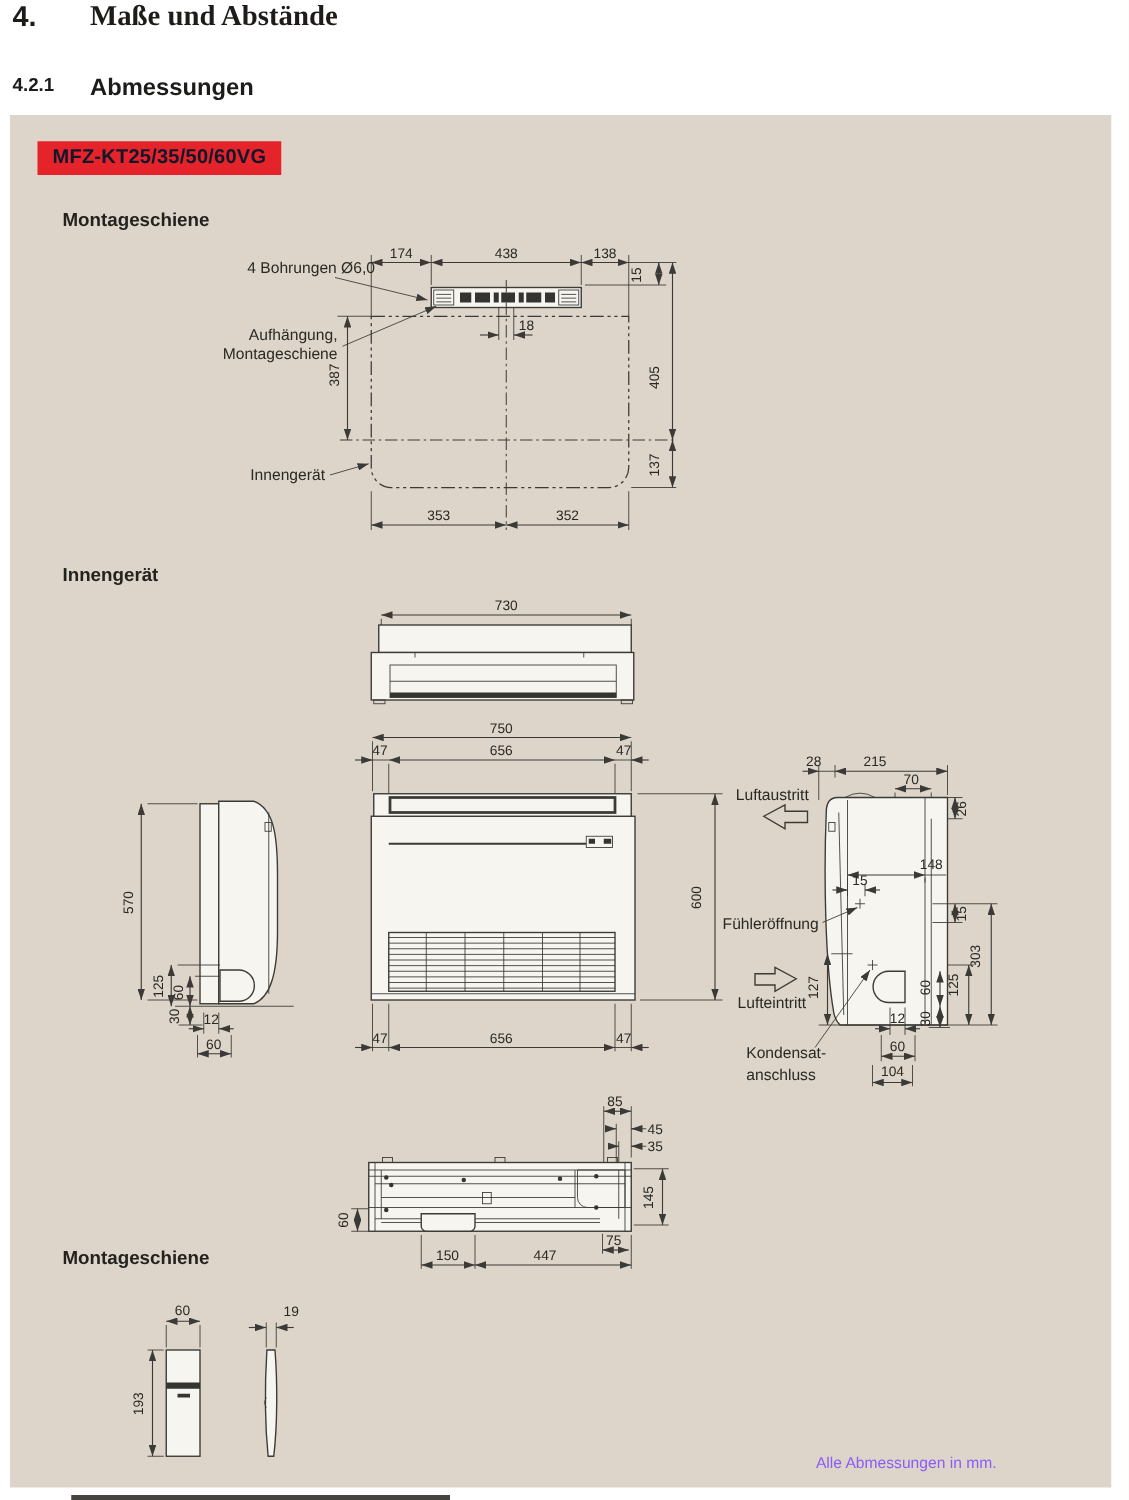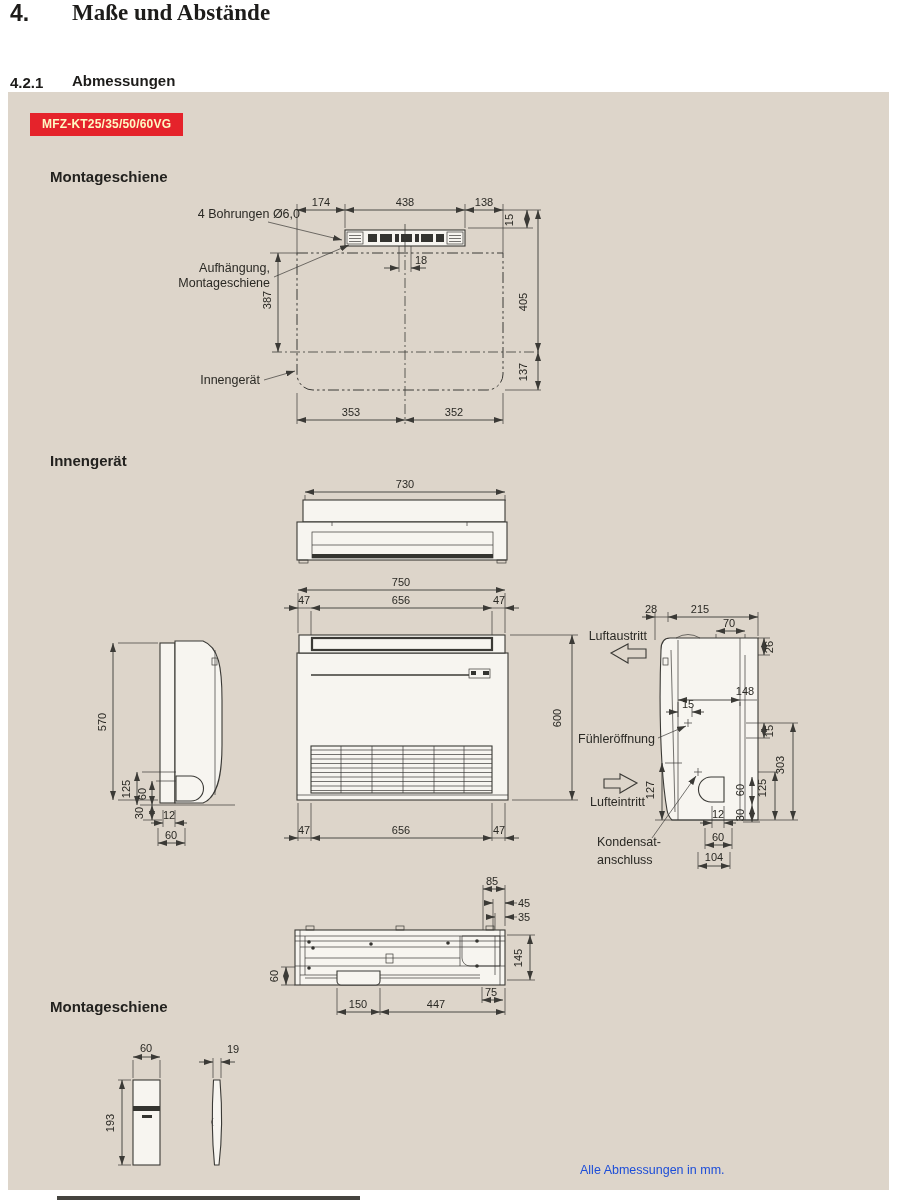--- a/index.html
+++ b/index.html
@@ -1,24 +1,24 @@
 <!DOCTYPE html>
 <html><head>
 <meta charset="utf-8">
 <style>
   html,body{margin:0;padding:0;background:#ffffff;}
   body{width:903px;height:1200px;position:relative;font-family:"Liberation Sans",sans-serif;color:#1d1c1a;}
   .panel{position:absolute;left:8px;top:92px;width:881px;height:1098px;background:#ddd5ca;}
   .h1num{position:absolute;left:10px;top:0;font-size:23px;font-weight:bold;}
   .h1title{position:absolute;left:72px;top:0;font-size:23px;font-weight:bold;font-family:Liberation Serif, serif;}
-  .h2num{position:absolute;left:10px;top:74px;font-size:15px;font-weight:bold;}
-  .h2title{position:absolute;left:72px;top:60px;font-size:15px;font-weight:bold;margin-top:12px;}
-  .badge{position:absolute;left:30px;top:113px;background:#e5232b;color:#fef9c3;font-size:12px;font-weight:bold;padding:4px 12px 5px 12px;letter-spacing:.2px;}
+  .h2num{position:absolute;left:10px;top:60px;font-size:15px;font-weight:bold;}
+  .h2title{position:absolute;left:72px;top:60px;font-size:19px;font-weight:bold;}
+  .badge{position:absolute;left:30px;top:113px;background:#e5232b;color:#0f172a;font-size:16px;font-weight:bold;padding:4px 12px 5px 12px;letter-spacing:.2px;}
   .sect{position:absolute;left:50px;font-size:15px;font-weight:bold;color:#23221f;}
-  .footer-note{position:absolute;left:580px;top:1163px;width:290px;text-align:left;font-size:12.5px;color:#1d4ed8;}
+  .footer-note{position:absolute;left:580px;top:1163px;width:290px;text-align:center;font-size:12.5px;color:#8b5cf6;}
   .botbar{position:absolute;left:57px;top:1196px;width:303px;height:4px;background:#45443f;}
   svg.drawings{position:absolute;left:0;top:92px;width:903px;height:1100px;}
   .dl{stroke:#3b3a36;fill:none;stroke-width:1.1;}
   .thin{stroke:#3b3a36;fill:none;stroke-width:.7;}
   .dim{stroke:#3b3a36;fill:none;stroke-width:.9;}
   .ext{stroke:#3b3a36;fill:none;stroke-width:.7;}
   .cl{stroke:#3b3a36;fill:none;stroke-width:.8;stroke-dasharray:10 3 2 3;}
   .dash{stroke:#3b3a36;fill:none;stroke-width:1;stroke-dasharray:11 3 2.5 3 2.5 3;}
   .blk{fill:#343430;stroke:none;}
   .fw{fill:#f7f5f0;}

